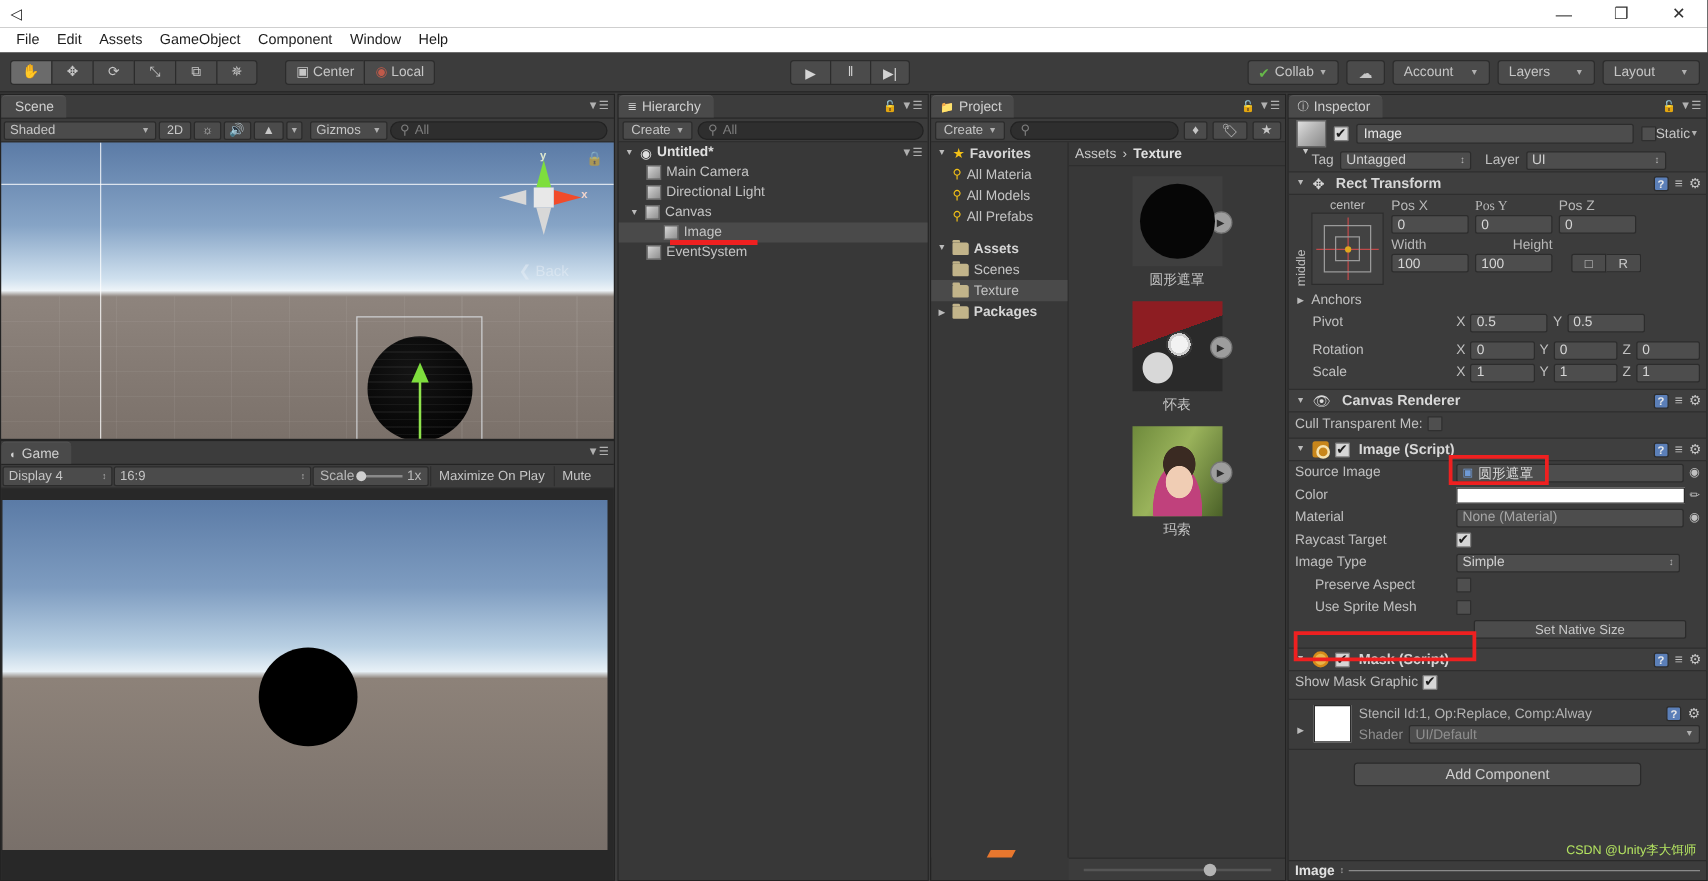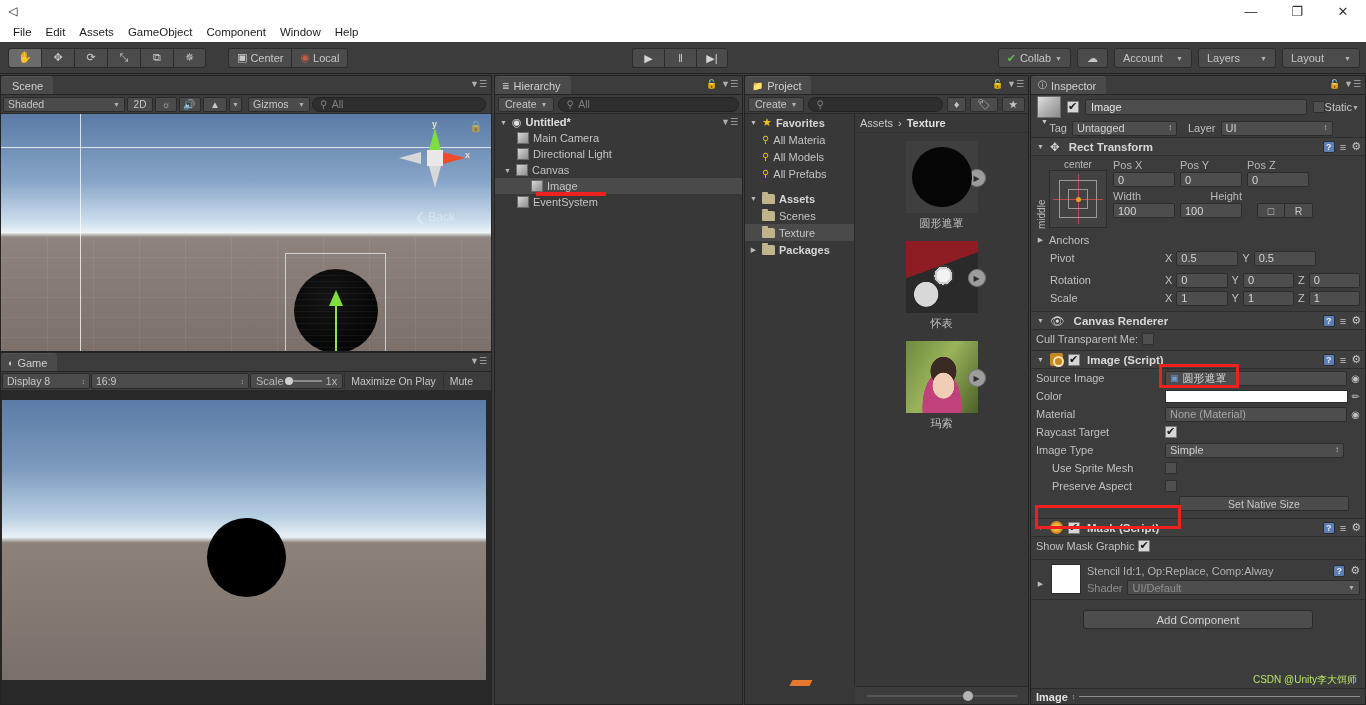--- a/index.html
+++ b/index.html
@@ -416,21 +416,21 @@
   <div class="panel" id="game-panel">
     <div class="panel-tabrow">
       <div class="panel-tab">
         <span style="font-size:9px;">◐</span>
         <span>Game</span>
       </div>
       <div class="tab-menu">▼☰</div>
     </div>
     <div class="game-sub" style="position:absolute;left:0;right:0;top:19px;">
       <div class="game-dd" style="width:88px;">
-        <span>Display 8</span>
+        <span>Display 4</span>
         <span class="caret">↕</span>
       </div>
       <div class="game-dd" style="width:158px;">
         <span>16:9</span>
         <span class="caret">↕</span>
       </div>
       <div class="scale-wrap">
         <span>Scale</span>
         <span class="scale-track">
             <span class="scale-knob"></span>
@@ -661,21 +661,21 @@
               <div class="aw-inner"></div>
               <div class="aw-dot"></div>
             </div>
           </div>
         </div>
         <div style="flex:1;">
           <div style="display:flex;gap:5px;">
             <div style="width:62px;">
                 <div style="font-size:11px;">Pos X</div>
               </div>
-            <div style="width:62px;">
+            <div style="width:62px;font-family:Liberation Serif, serif;">
                 <div style="font-size:11px;">Pos Y</div>
               </div>
             <div style="width:62px;">
                 <div style="font-size:11px;">Pos Z</div>
               </div>
           </div>
           <div style="display:flex;gap:5px;margin-top:1px;">
             <div class="val-field" style="width:62px;">0</div>
             <div class="val-field" style="width:62px;">0</div>
             <div class="val-field" style="width:62px;">0</div>
@@ -779,25 +779,25 @@
         <span class="cb on"></span>
       </div>
       <div class="prop-row">
         <span class="prop-label">Image Type</span>
         <div class="dd" style="flex:1;margin-right:16px;">
           <span>Simple</span>
           <span class="arrows">↕</span>
         </div>
       </div>
       <div class="prop-row">
+        <span class="prop-label indent">Preserve Aspect</span>
+        <span class="cb off"></span>
+      </div>
+      <div class="prop-row">
         <span class="prop-label indent">Use Sprite Mesh</span>
-        <span class="cb off"></span>
-      </div>
-      <div class="prop-row">
-        <span class="prop-label indent">Preserve Aspect</span>
         <span class="cb off"></span>
       </div>
       <div style="display:flex;justify-content:flex-end;padding:1px 16px 0 0;">
         <div class="btn-plain" style="width:170px;">Set Native Size</div>
       </div>
 
       <div class="comp-head" style="margin-top:7px;">
         <span class="tri">▼</span>
         <span class="mask-ico"></span>
         <span class="cb on"></span>

